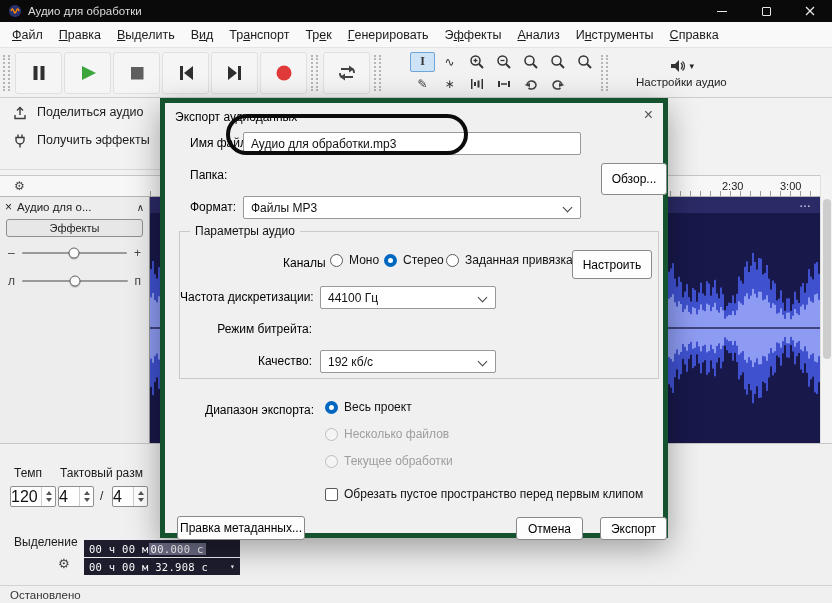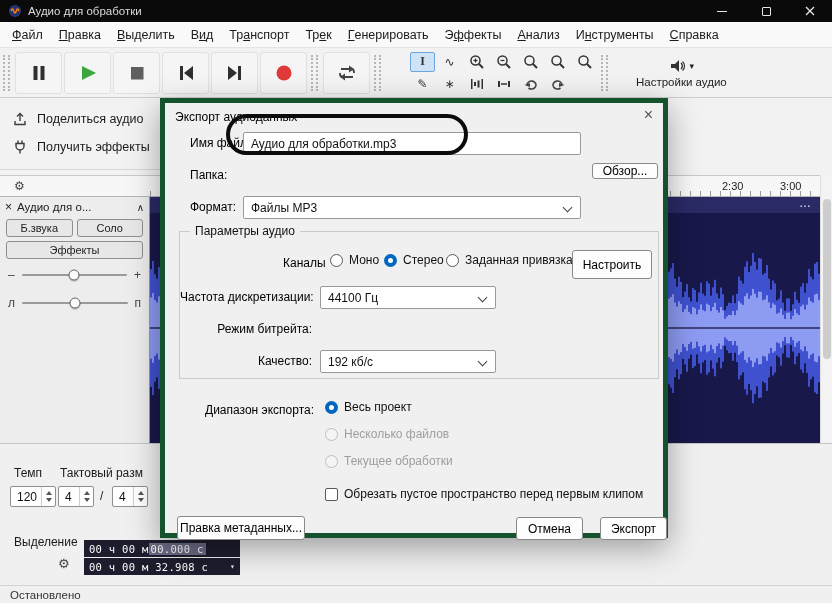--- a/index.html
+++ b/index.html
@@ -29,21 +29,21 @@
   .tool.selon { background:#cfe3f6; border:1px solid #6da6dd; }
   .tool-ibeam { font-family:"Liberation Serif",serif; font-weight:bold; }
   .audio-setup { margin-left:24px; display:flex; flex-direction:column; align-items:center; gap:1px; }
   .as-top { display:flex; align-items:center; gap:3px; }
   .as-caret { font-size:9px; color:#222; }
   .as-label { font-size:11.5px; color:#222; white-space:nowrap; }
 
   
   .subtoolbar { position:absolute; top:98px; left:0; width:832px; height:77px; background:#f2f2f2; }
   .share-box { position:absolute; left:0; top:0; width:164px; height:72px; border-right:1px solid #d8d8d8; border-bottom:1px solid #d8d8d8; padding-top:7px; }
-  .share-item { display:flex; align-items:center; gap:9px; height:28px; padding-left:12px; font-size:12.5px; color:#1c1c1c; white-space:nowrap; }
+  .share-item { display:flex; align-items:flex-start; gap:9px; height:28px; padding-left:12px; font-size:12.5px; color:#1c1c1c; white-space:nowrap; }
 
   
   .ruler { position:absolute; top:175px; left:0; width:820px; height:22px; background:#f7f7f7; border-top:1px solid #c8c8c8; border-bottom:1px solid #b5b5b5; }
   .ruler-gear { position:absolute; left:14px; top:3px; font-size:12px; color:#444; }
   .ruler-label { position:absolute; top:4px; font-size:11px; color:#222; }
   .ticks { position:absolute; left:150px; right:0; bottom:0; height:5px; background:repeating-linear-gradient(90deg,#9a9a9a 0 1px,transparent 1px 10px); }
 
   
   .track-area { position:absolute; top:197px; left:0; width:820px; height:246px; background:#e9e9e9; }
   .clip-strip { position:absolute; left:150px; top:0; right:0; height:16px; background:#2a2a66; }
@@ -62,21 +62,21 @@
   .knob { position:absolute; left:50%; top:50%; transform:translate(-50%,-50%); width:11px; height:11px; border-radius:50%; background:#fbfbfb; border:1px solid #666; box-shadow:0 1px 1px rgba(0,0,0,.25); }
 
   
   .vscroll { position:absolute; top:175px; right:0; width:12px; height:410px; background:#f3f3f3; border-left:1px solid #e0e0e0; }
   .vthumb { position:absolute; left:2px; top:24px; width:8px; height:160px; background:#cdcdcd; border-radius:4px; }
 
   
   .bottom-panel { position:absolute; top:443px; left:0; width:832px; height:142px; background:#f0f0f0; border-top:1px solid #c6c6c6; }
   .bp-label { position:absolute; font-size:12px; color:#1a1a1a; white-space:nowrap; }
   .spin { position:absolute; height:21px; background:#fff; border:1px solid #8f8f8f; border-radius:2px; display:flex; align-items:stretch; }
-  .spin .val { flex:1; padding-left:6px; font-size:12px; display:flex; align-items:center; }
+  .spin .val { flex:1; font-size:16px; display:flex; align-items:center; }
   .spin .arr { width:14px; border-left:1px solid #cfcfcf; display:flex; flex-direction:column; align-items:center; justify-content:center; gap:3px; }
   .arr-up { width:0; height:0; border-left:3px solid transparent; border-right:3px solid transparent; border-bottom:4px solid #555; }
   .arr-dn { width:0; height:0; border-left:3px solid transparent; border-right:3px solid transparent; border-top:4px solid #555; }
   .timefield { position:absolute; left:84px; width:156px; height:17px; background:#1d1d2e; color:#fff; display:flex; align-items:center; padding:0 5px; font-family:"DejaVu Sans Mono",monospace; font-size:10.5px; letter-spacing:.3px; white-space:nowrap; }
   .tf-hl { background:#6b6b85; padding:0 2px; }
   .tf-caret { margin-left:auto; font-size:8px; color:#eee; }
   .gear-sm { font-size:13px; color:#444; }
 
   
   .statusbar { position:absolute; top:585px; left:0; width:832px; height:18px; background:#f0f0f0; border-top:1px solid #d2d2d2; display:flex; align-items:center; padding-left:10px; font-size:11.5px; color:#333; }
@@ -993,24 +993,20 @@
         <rect x="0" y="114.4" width="670" height="1.2" fill="#0d0d35"></rect>
       </svg>
   </div>
   <div class="track-panel">
     <div class="trackhead">
       <span class="th-close">×</span>
       <span class="th-name">Аудио для о...</span>
       <span class="th-collapse">∧</span>
     </div>
     <div class="tkrow">
-      <div class="tkbtn">Б.звука</div>
-      <div class="tkbtn">Соло</div>
-    </div>
-    <div class="tkrow">
       <div class="tkbtn">Эффекты</div>
     </div>
     <div class="sliderrow">
       <span>–</span>
       <div class="slider">
           <div class="knob"></div>
         </div>
       <span>+</span>
     </div>
     <div class="sliderrow">
@@ -1072,21 +1068,21 @@
 <div class="dialog">
   <span class="dlg-title">Экспорт аудиоданных</span>
   <span class="dlg-close">×</span>
 
   <span class="dlg-label" style="left:25px;top:33px">Имя файла:</span>
   <div class="txt" style="left:78px;top:29px;width:338px">
     <span>Аудио для обработки.mp3</span>
   </div>
 
   <span class="dlg-label" style="left:25px;top:65px">Папка:</span>
-  <div class="btn" style="left:427px;top:60px;width:66px;height:16px">Обзор...</div>
+  <div class="btn" style="left:436px;top:60px;width:66px;height:32px">Обзор...</div>
 
   <span class="dlg-label" style="left:25px;top:97px">Формат:</span>
   <div class="txt selectbox" style="left:78px;top:93px;width:338px">
     <span>Файлы MP3</span>
     <span class="chev"></span>
   </div>
 
   <div class="group">
     <span class="legend">Параметры аудио</span>
     <span class="dlg-label" style="left:103px;top:24px">Каналы</span>

